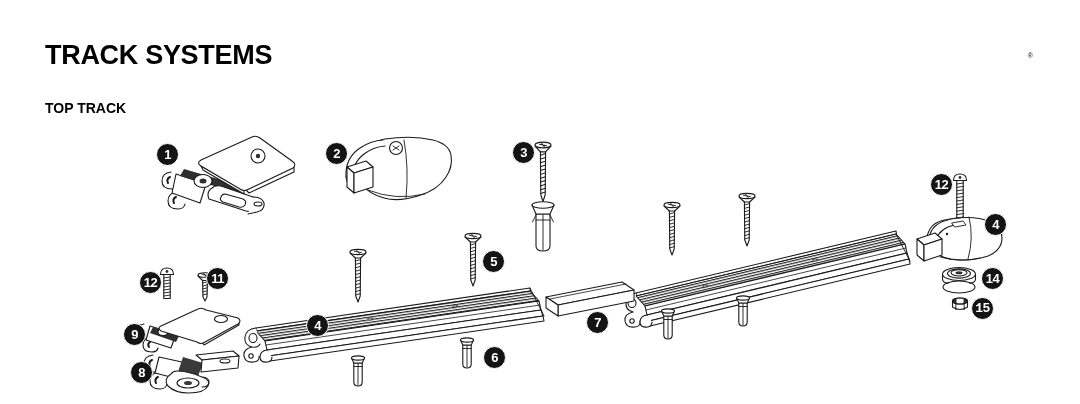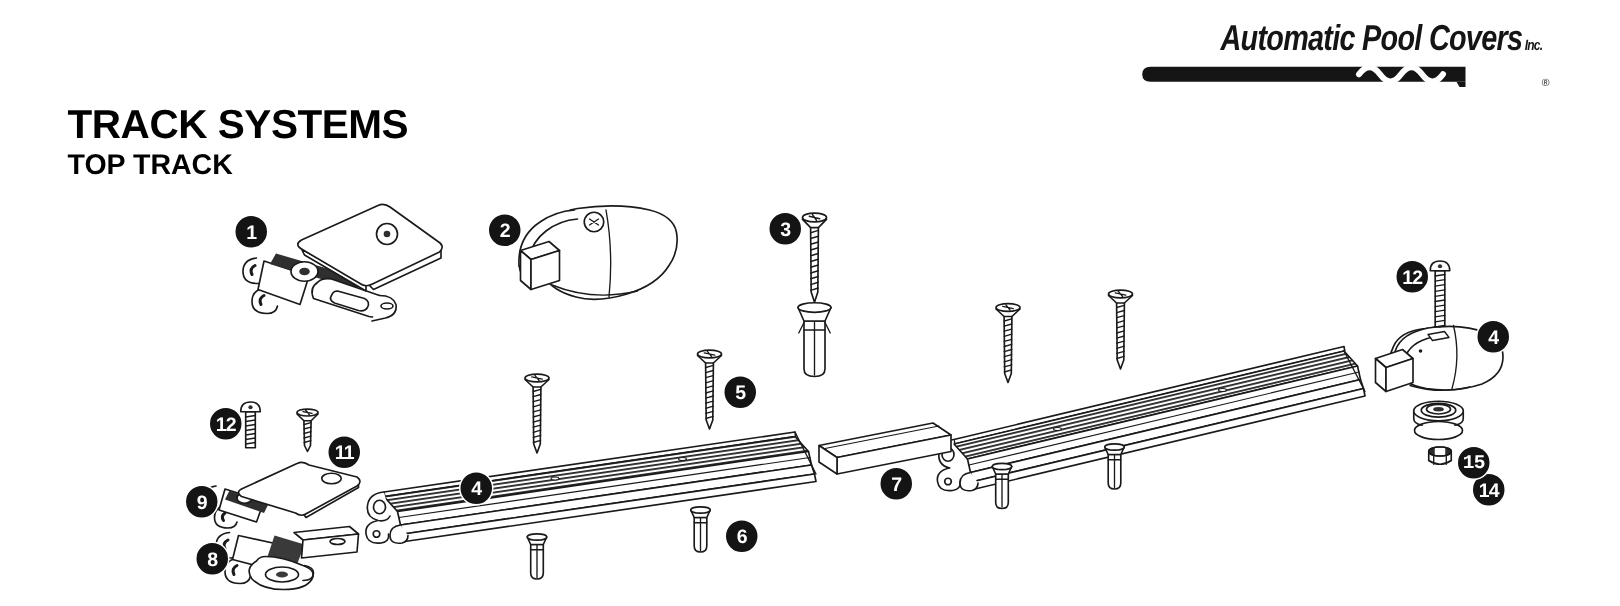--- a/index.html
+++ b/index.html
@@ -1,48 +1,40 @@
 <!DOCTYPE html>
 <html><head>
 <meta charset="utf-8">
 <style>
   html,body{margin:0;padding:0;background:#ffffff;}
   .page{position:relative;width:1080px;height:404px;background:#ffffff;overflow:hidden;
         font-family:"Liberation Sans",sans-serif;color:#111;}
-  .title{position:absolute;left:45px;top:68px;font-size:27px;font-weight:bold;
+  .title{position:absolute;left:45px;top:40px;font-size:27px;font-weight:bold;
          letter-spacing:-0.3px;color:#000;}
-  .subtitle{position:absolute;left:45px;top:100px;font-size:19px;font-weight:bold;color:#000;}
+  .subtitle{position:absolute;left:45px;top:100px;font-size:14px;font-weight:bold;color:#000;}
   .logo{position:absolute;top:12px;right:52px;text-align:right;}
   .logo-text{display:inline-block;white-space:nowrap;font-style:italic;font-weight:bold;
              font-size:24px;letter-spacing:-0.6px;color:#151515;
              transform:scaleX(0.8);transform-origin:100% 50%;}
   .logo-suffix{font-size:10px;margin-left:2px;font-style:italic;font-weight:bold;}
   .logo-bar{display:block;margin-top:1px;}
   .logo-reg{position:absolute;top:52px;right:47px;font-size:7px;color:#151515;}
   .diagram{position:absolute;left:0;top:0;width:1080px;height:404px;}
   .badge{position:absolute;width:23px;height:23px;box-sizing:border-box;border:1.5px solid #fff;
          border-radius:50%;background:#141414;color:#fff;font-weight:bold;font-size:13px;
          letter-spacing:-0.5px;display:flex;align-items:center;justify-content:center;z-index:5;}
 </style>
 </head>
 <body>
 
 <div class="page">
 
   <div class="title">TRACK SYSTEMS</div>
   <div class="subtitle">TOP TRACK</div>
 
-  <div class="logo">
-    <span class="logo-text"><span>Automatic Pool Covers</span><span class="logo-suffix">Inc.</span></span>
-    <svg class="logo-bar" width="225" height="19" viewBox="0 0 225 19">
-      <path d="M7,3.5 H217 V13.5 H7 Q1.5,13.5 1.5,8.5 Q1.5,3.5 7,3.5 Z" fill="#151515"></path>
-      <path d="M146,8.5 q7,-9.5 14,0 q7,9.5 14,0 q7,-9.5 14,0 q7,9.5 14,0" fill="none" stroke="#ffffff" stroke-width="4" stroke-linecap="round"></path>
-      <polygon points="211,13.5 217,13.5 217,17 213,17" fill="#151515"></polygon>
-    </svg>
-  </div>
   <span class="logo-reg">®</span>
 
   <svg class="diagram" viewBox="0 0 1080 404">
     <defs>
       <pattern id="ribsL" width="3.2" height="2.6" patternUnits="userSpaceOnUse" patternTransform="rotate(-8.3)">
         <rect width="3.2" height="2.6" fill="#ffffff"></rect>
           <rect width="3.2" height="1.2" fill="#252525"></rect>
       </pattern>
       <pattern id="ribsR" width="3.2" height="2.6" patternUnits="userSpaceOnUse" patternTransform="rotate(-13.4)">
         <rect width="3.2" height="2.6" fill="#ffffff"></rect>
@@ -256,19 +248,19 @@
   <div class="badge" style="left:156px;top:143px;">1</div>
   <div class="badge" style="left:325px;top:142px;">2</div>
   <div class="badge" style="left:512px;top:141px;">3</div>
   <div class="badge" style="left:306px;top:314px;">4</div>
   <div class="badge" style="left:482px;top:250px;">5</div>
   <div class="badge" style="left:483px;top:346px;">6</div>
   <div class="badge" style="left:586px;top:311px;">7</div>
   <div class="badge" style="left:130px;top:361px;">8</div>
   <div class="badge" style="left:123px;top:323px;">9</div>
   <div class="badge" style="left:139px;top:271px;">12</div>
-  <div class="badge" style="left:218px;top:267px;margin-top:23px;">11</div>
+  <div class="badge" style="left:206px;top:267px;">11</div>
   <div class="badge" style="left:930px;top:173px;">12</div>
   <div class="badge" style="left:984px;top:213px;">4</div>
-  <div class="badge" style="left:981px;top:267px;margin-top:48px;">14</div>
+  <div class="badge" style="left:981px;top:267px;">14</div>
   <div class="badge" style="left:971px;top:297px;font-family:Liberation Mono, monospace;">15</div>
 
 </div>
 
 </body></html>

